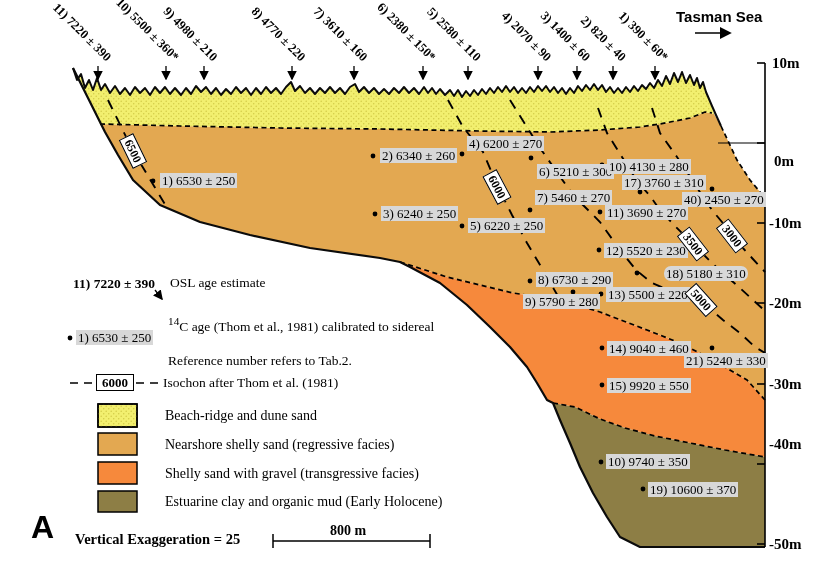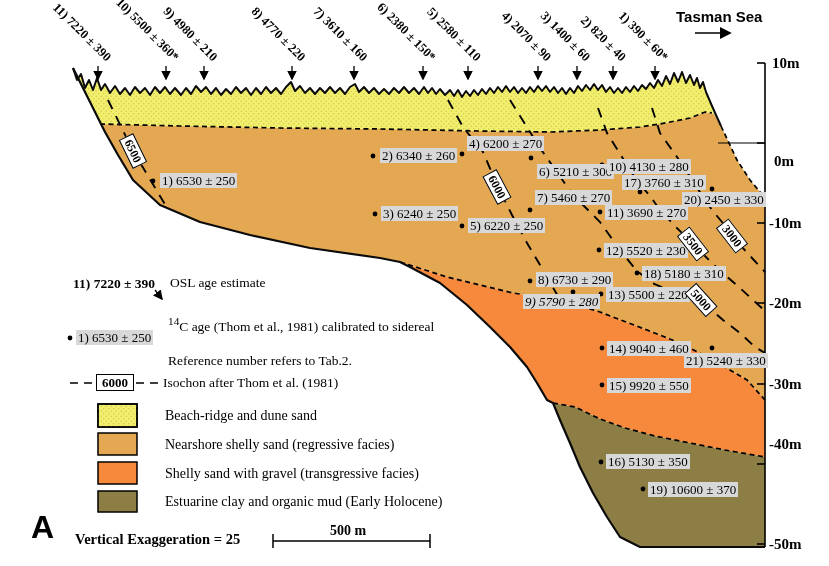--- a/index.html
+++ b/index.html
@@ -157,32 +157,32 @@
   <div class="sea">Tasman Sea</div>
 
   <div class="pl" style="left:160px;top:173px;">1) 6530 ± 250</div>
   <div class="pl" style="left:380px;top:148px;">2) 6340 ± 260</div>
   <div class="pl" style="left:381px;top:206px;">3) 6240 ± 250</div>
   <div class="pl" style="left:467px;top:136px;">4) 6200 ± 270</div>
   <div class="pl" style="left:468px;top:218px;">5) 6220 ± 250</div>
   <div class="pl" style="left:537px;top:164px;">6) 5210 ± 300</div>
   <div class="pl" style="left:535px;top:190px;">7) 5460 ± 270</div>
   <div class="pl" style="left:536px;top:272px;">8) 6730 ± 290</div>
-  <div class="pl" style="left:523px;top:294px;font-style:italic;">9) 5790 ± 280</div>
+  <div class="pl" style="left:523px;top:294px;">9) 5790 ± 280</div>
   <div class="pl" style="left:607px;top:159px;">10) 4130 ± 280</div>
   <div class="pl" style="left:605px;top:205px;">11) 3690 ± 270</div>
   <div class="pl" style="left:604px;top:243px;">12) 5520 ± 230</div>
   <div class="pl" style="left:606px;top:287px;">13) 5500 ± 220</div>
   <div class="pl" style="left:607px;top:341px;">14) 9040 ± 460</div>
   <div class="pl" style="left:607px;top:378px;">15) 9920 ± 550</div>
-  <div class="pl" style="left:606px;top:454px;">16) 5130 ± 350</div>
+  <div class="pl" style="left:606px;top:454px;">10) 9740 ± 350</div>
   <div class="pl" style="left:622px;top:175px;">17) 3760 ± 310</div>
-  <div class="pl" style="left:642px;top:266px;">18) 5180 ± 310</div>
+  <div class="pl" style="left:664px;top:266px;border-radius:7px;">18) 5180 ± 310</div>
   <div class="pl" style="left:648px;top:482px;">19) 10600 ± 370</div>
-  <div class="pl" style="left:682px;top:192px;">20) 2450 ± 330</div>
+  <div class="pl" style="left:682px;top:192px;">40) 2450 ± 270</div>
   <div class="pl" style="left:684px;top:353px;">21) 5240 ± 330</div>
 
   <div class="iso" style="left:133px;top:151px;--r:64deg;">6500</div>
   <div class="iso" style="left:497px;top:187px;--r:62deg;">6000</div>
   <div class="iso" style="left:701px;top:300px;--r:48deg;">5000</div>
   <div class="iso" style="left:693px;top:244px;--r:52deg;">3500</div>
   <div class="iso" style="left:732px;top:236px;--r:52deg;">3000</div>
 
   <div class="axlab" style="left:772px;top:55px;">10m</div>
   <div class="axlab" style="left:774px;top:153px;">0m</div>
@@ -204,15 +204,15 @@
   <div class="leg-box">6000</div>
   <div class="leg-txt" style="left:163px;top:375px;">Isochon after Thom et al. (1981)</div>
 
   <div class="sw-label" style="top:408px;">Beach-ridge and dune sand</div>
   <div class="sw-label" style="top:437px;">Nearshore shelly sand (regressive facies)</div>
   <div class="sw-label" style="top:466px;">Shelly sand with gravel (transgressive facies)</div>
   <div class="sw-label" style="top:494px;">Estuarine clay and organic mud (Early Holocene)</div>
 
   <div class="panel-a">A</div>
   <div class="ve">Vertical Exaggeration = 25</div>
-  <div class="scale-lab">500 m</div>
+  <div class="scale-lab">800 m</div>
 
 </div>
 
 </body></html>

